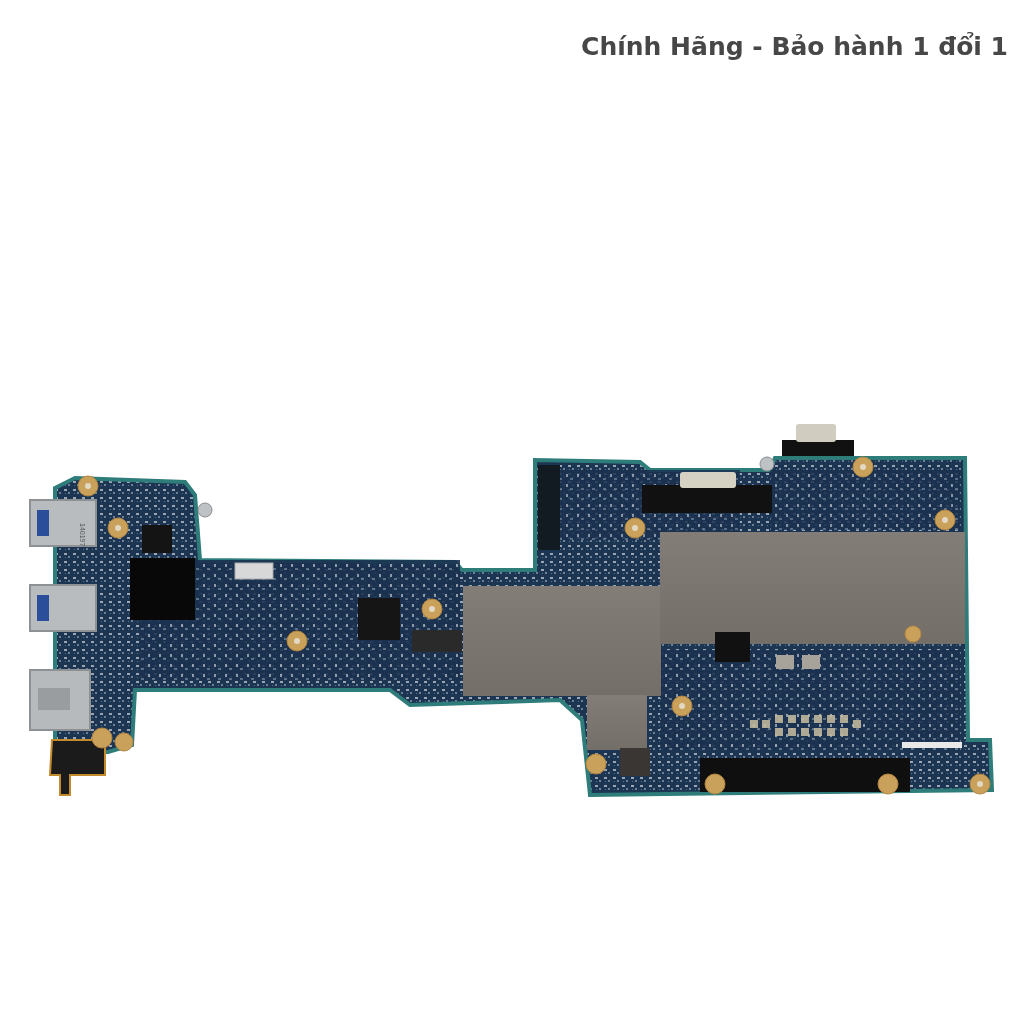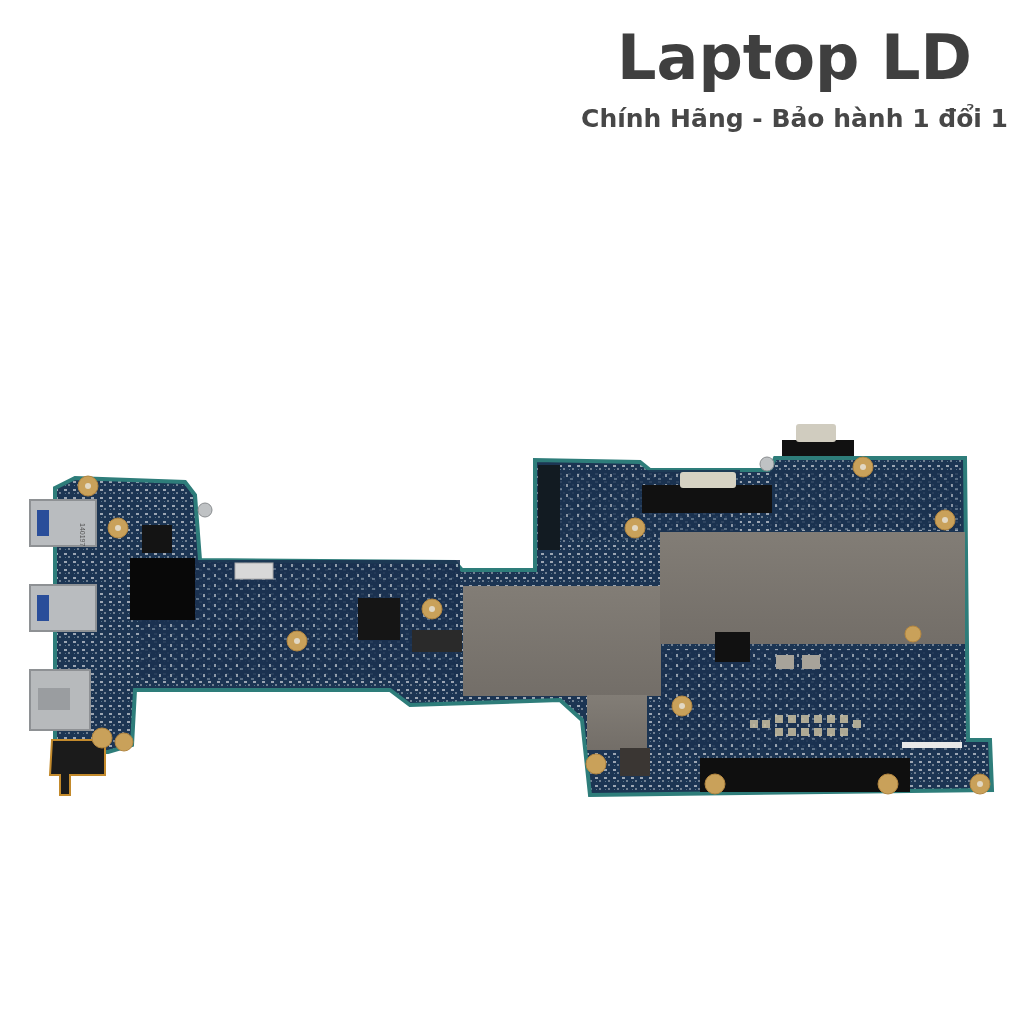--- a/index.html
+++ b/index.html
@@ -22,21 +22,20 @@
   }
   .product {
     position: absolute; left: 0; top: 0; width: 1024px; height: 1024px;
   }
   .product svg { position: absolute; left: 0; top: 0; }
 </style>
 </head>
 <body>
 
 <div class="brand">
-  <span class="brand-title">Laptop LD</span>
   <span class="brand-tagline">Chính Hãng - Bảo hành 1 đổi 1</span>
 </div>
 
 <div class="product">
   <svg width="1024" height="1024" viewBox="0 0 1024 1024">
     <defs>
       <pattern id="smd" x="0" y="0" width="9" height="8" patternUnits="userSpaceOnUse">
         <rect width="9" height="8" fill="#1c3553"></rect>
         <rect x="1" y="1" width="3" height="2" fill="#c7ccd2" opacity="0.75"></rect>
         <rect x="5" y="4" width="2" height="2" fill="#aab3bb" opacity="0.6"></rect>

